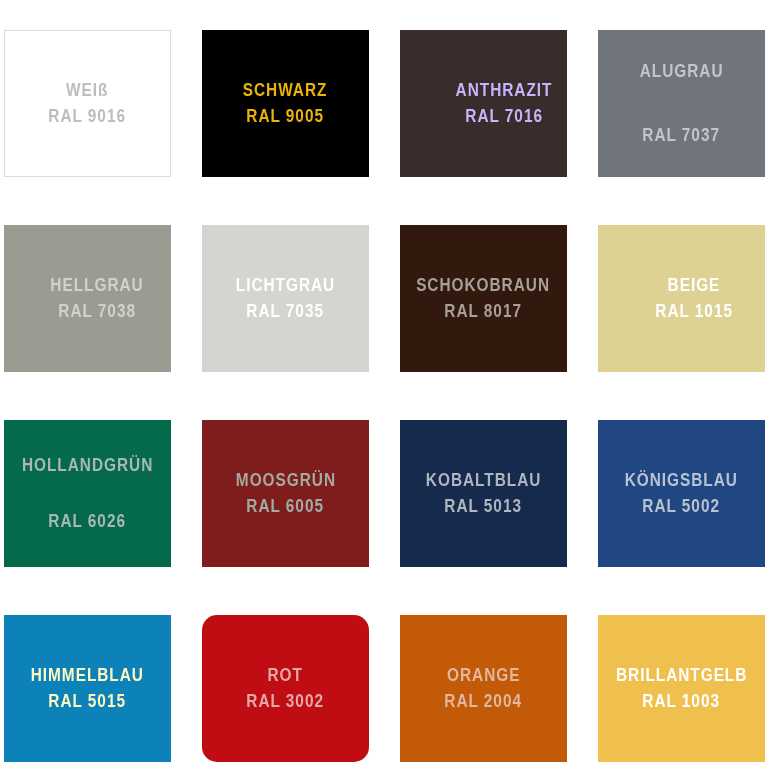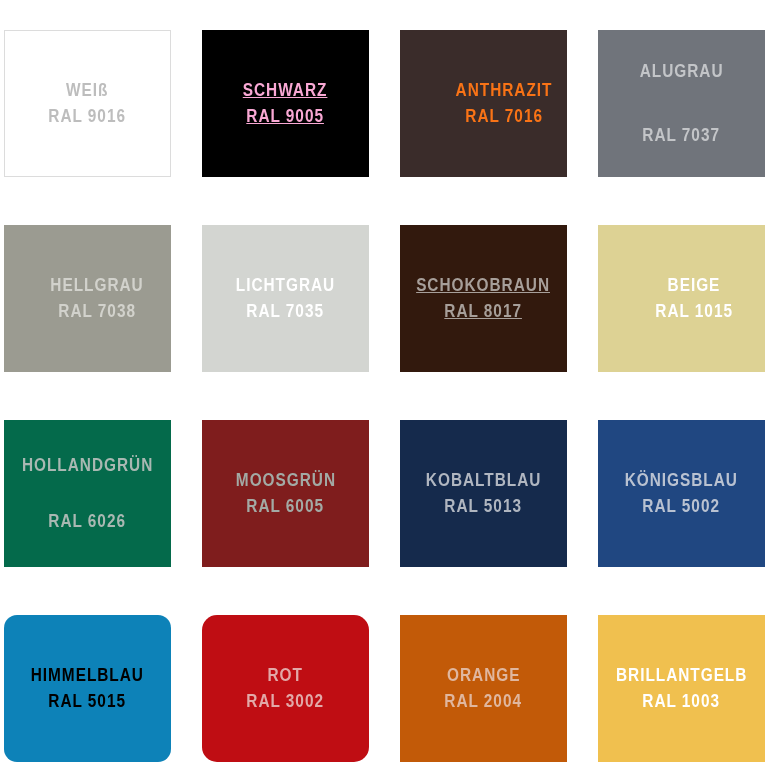--- a/index.html
+++ b/index.html
@@ -57,41 +57,41 @@
   .swatch-name { margin-bottom: 9px; }
 </style>
 </head>
 <body>
 
 <div id="swatch-grid">
     <div class="swatch has-border" style="background: rgb(255, 255, 255); color: rgb(189, 189, 189);">
       <span class="swatch-name">WEIß</span>
       <span class="swatch-code">RAL 9016</span>
     </div>
-    <div class="swatch" style="background: rgb(0, 0, 0); color: #f9a8d4; text-decoration: underline;">
+    <div class="swatch" style="background: rgb(0, 0, 0); color: #eab308;">
       <span class="swatch-name">SCHWARZ</span>
       <span class="swatch-code">RAL 9005</span>
     </div>
-    <div class="swatch" style="background: rgb(58, 44, 42); color: #f97316; padding-left: 42px;">
+    <div class="swatch" style="background: rgb(58, 44, 42); color: #c4b5fd; padding-left: 42px;">
       <span class="swatch-name">ANTHRAZIT</span>
       <span class="swatch-code">RAL 7016</span>
     </div>
     <div class="swatch" style="background: rgb(112, 116, 123); color: rgb(195, 197, 200); gap: 38px;">
       <span class="swatch-name">ALUGRAU</span>
       <span class="swatch-code">RAL 7037</span>
     </div>
     <div class="swatch" style="background: rgb(155, 155, 145); color: rgb(210, 210, 204); padding-left: 20px;">
       <span class="swatch-name">HELLGRAU</span>
       <span class="swatch-code">RAL 7038</span>
     </div>
     <div class="swatch" style="background: rgb(211, 213, 209); color: rgb(255, 255, 255);">
       <span class="swatch-name">LICHTGRAU</span>
       <span class="swatch-code">RAL 7035</span>
     </div>
-    <div class="swatch" style="background: rgb(50, 25, 13); color: rgb(167, 159, 154); text-decoration: underline;">
+    <div class="swatch" style="background: rgb(50, 25, 13); color: rgb(167, 159, 154);">
       <span class="swatch-name">SCHOKOBRAUN</span>
       <span class="swatch-code">RAL 8017</span>
     </div>
     <div class="swatch" style="background: rgb(221, 210, 148); color: rgb(255, 255, 255); padding-left: 25px;">
       <span class="swatch-name">BEIGE</span>
       <span class="swatch-code">RAL 1015</span>
     </div>
     <div class="swatch" style="background: rgb(4, 106, 75); color: rgb(169, 184, 178); gap: 29px;">
       <span class="swatch-name">HOLLANDGRÜN</span>
       <span class="swatch-code">RAL 6026</span>
@@ -101,21 +101,21 @@
       <span class="swatch-code">RAL 6005</span>
     </div>
     <div class="swatch" style="background: rgb(21, 42, 76); color: rgb(176, 182, 192);">
       <span class="swatch-name">KOBALTBLAU</span>
       <span class="swatch-code">RAL 5013</span>
     </div>
     <div class="swatch" style="background: rgb(32, 71, 129); color: rgb(185, 194, 209);">
       <span class="swatch-name">KÖNIGSBLAU</span>
       <span class="swatch-code">RAL 5002</span>
     </div>
-    <div class="swatch" style="background: rgb(13, 130, 184); color: #000000; border-radius: 13px;">
+    <div class="swatch" style="background: rgb(13, 130, 184); color: #fef9c3;">
       <span class="swatch-name">HIMMELBLAU</span>
       <span class="swatch-code">RAL 5015</span>
     </div>
     <div class="swatch" style="background: rgb(191, 13, 19); color: rgb(226, 169, 168); border-radius: 15px;">
       <span class="swatch-name">ROT</span>
       <span class="swatch-code">RAL 3002</span>
     </div>
     <div class="swatch" style="background: rgb(194, 90, 8); color: rgb(224, 183, 159);">
       <span class="swatch-name">ORANGE</span>
       <span class="swatch-code">RAL 2004</span>

